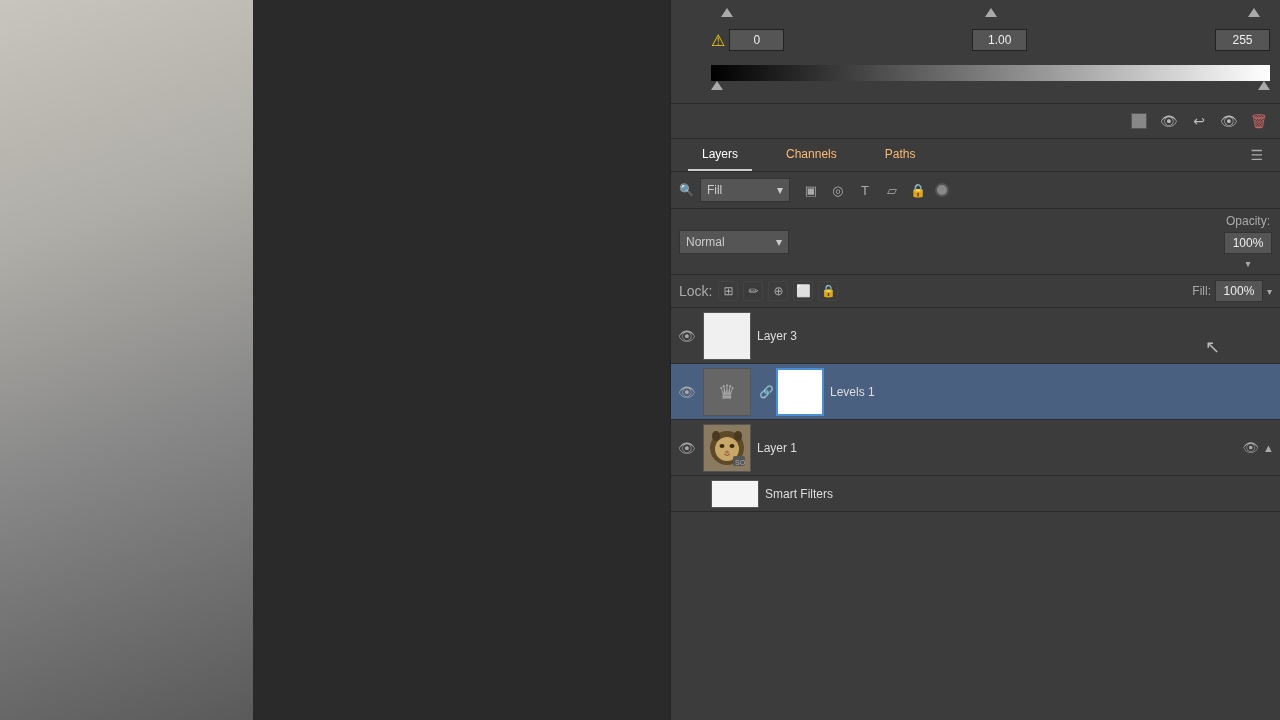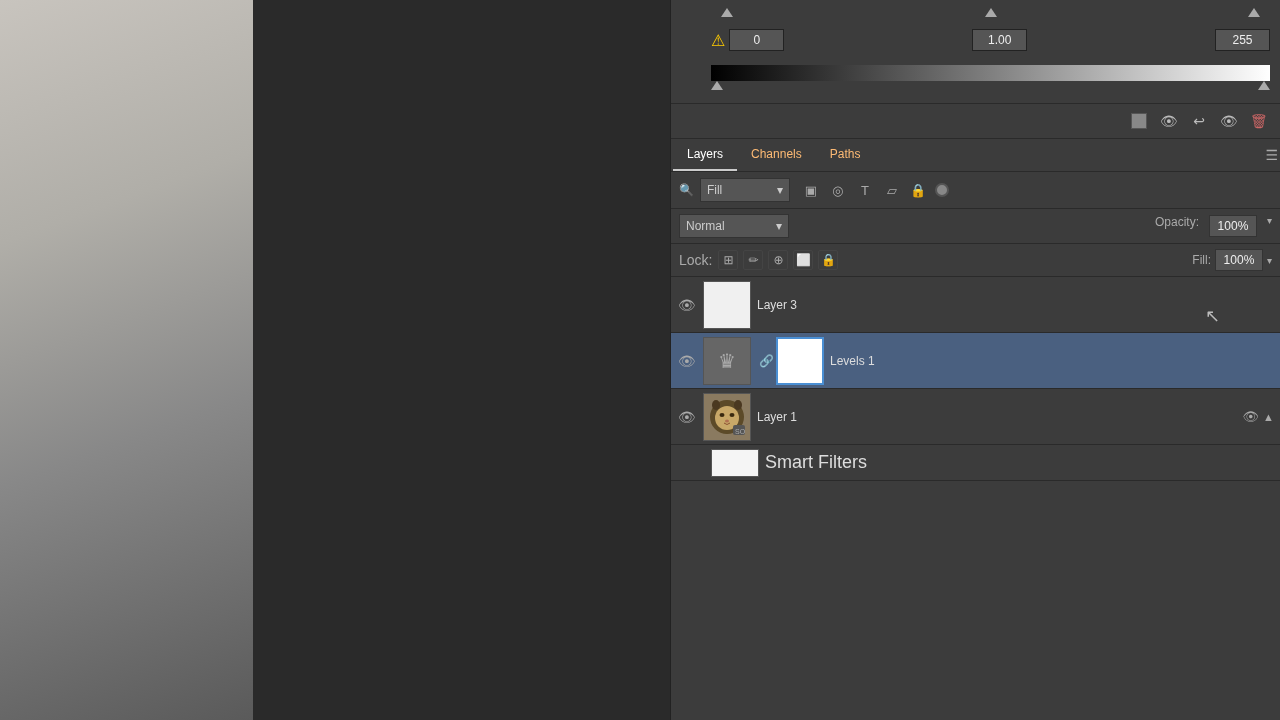--- a/index.html
+++ b/index.html
@@ -162,21 +162,22 @@
       flex-direction: column;
       overflow: hidden;
     }
 
     
     .tabs-row {
       display: flex;
       align-items: center;
       background: #3c3c3c;
       border-bottom: 1px solid #2a2a2a;
-      padding: 0 2px;
+      padding: 0 17px;
+      gap: 20px;
     }
 
     .tab {
       padding: 8px 14px;
       cursor: pointer;
       color: #fdba74;
       font-size: 12px;
       border-bottom: 2px solid transparent;
     }
     .tab.active {
@@ -262,23 +263,24 @@
       display: flex;
       align-items: center;
       gap: 16px;
       cursor: pointer;
       min-width: 110px;
       height: 24px;
     }
 
     .opacity-row {
       display: flex;
-      align-items: flex-start;
-      gap: 10px;
+      align-items: center;
+      gap: 4px;
       margin-left: auto;
+      flex-direction: column;
     }
 
     .opacity-label {
       color: #aaa;
       font-size: 12px;
     }
 
     .opacity-input {
       background: #555;
       border: 1px solid #333;
@@ -444,21 +446,21 @@
     .smart-filters-thumb {
       width: 48px;
       height: 28px;
       background: #f5f5f5;
       margin: 0 6px;
       border: 1px solid #555;
     }
 
     .smart-filters-label {
       color: #ddd;
-      font-size: 18px;
+      font-size: 12px;
     }
 
     
     .layers-list::-webkit-scrollbar { width: 8px; }
     .layers-list::-webkit-scrollbar-track { background: #333; }
     .layers-list::-webkit-scrollbar-thumb { background: #555; border-radius: 4px; }
 
     
     .top-arrows {
       display: flex;

